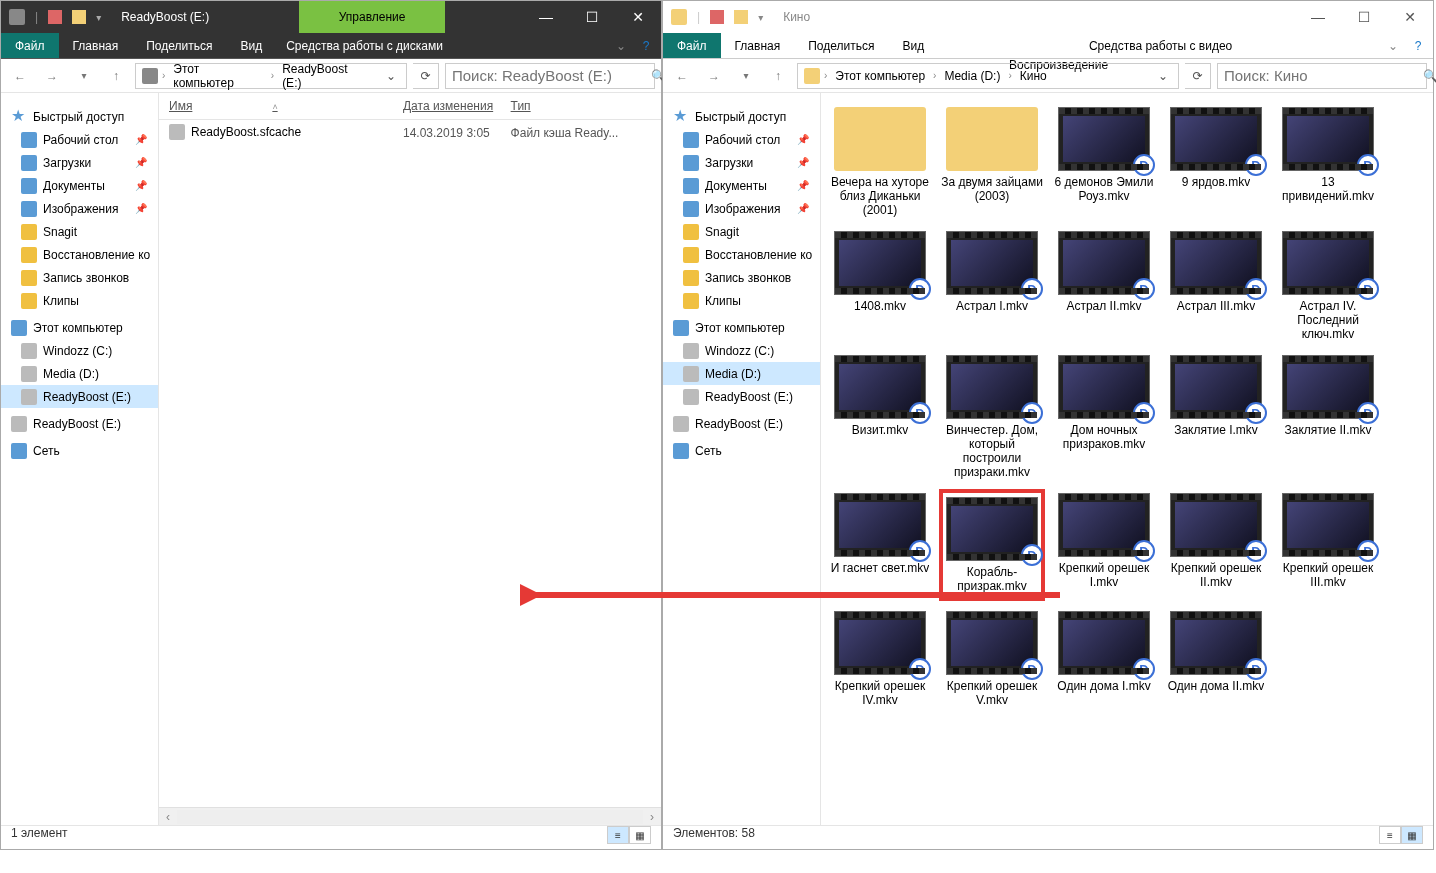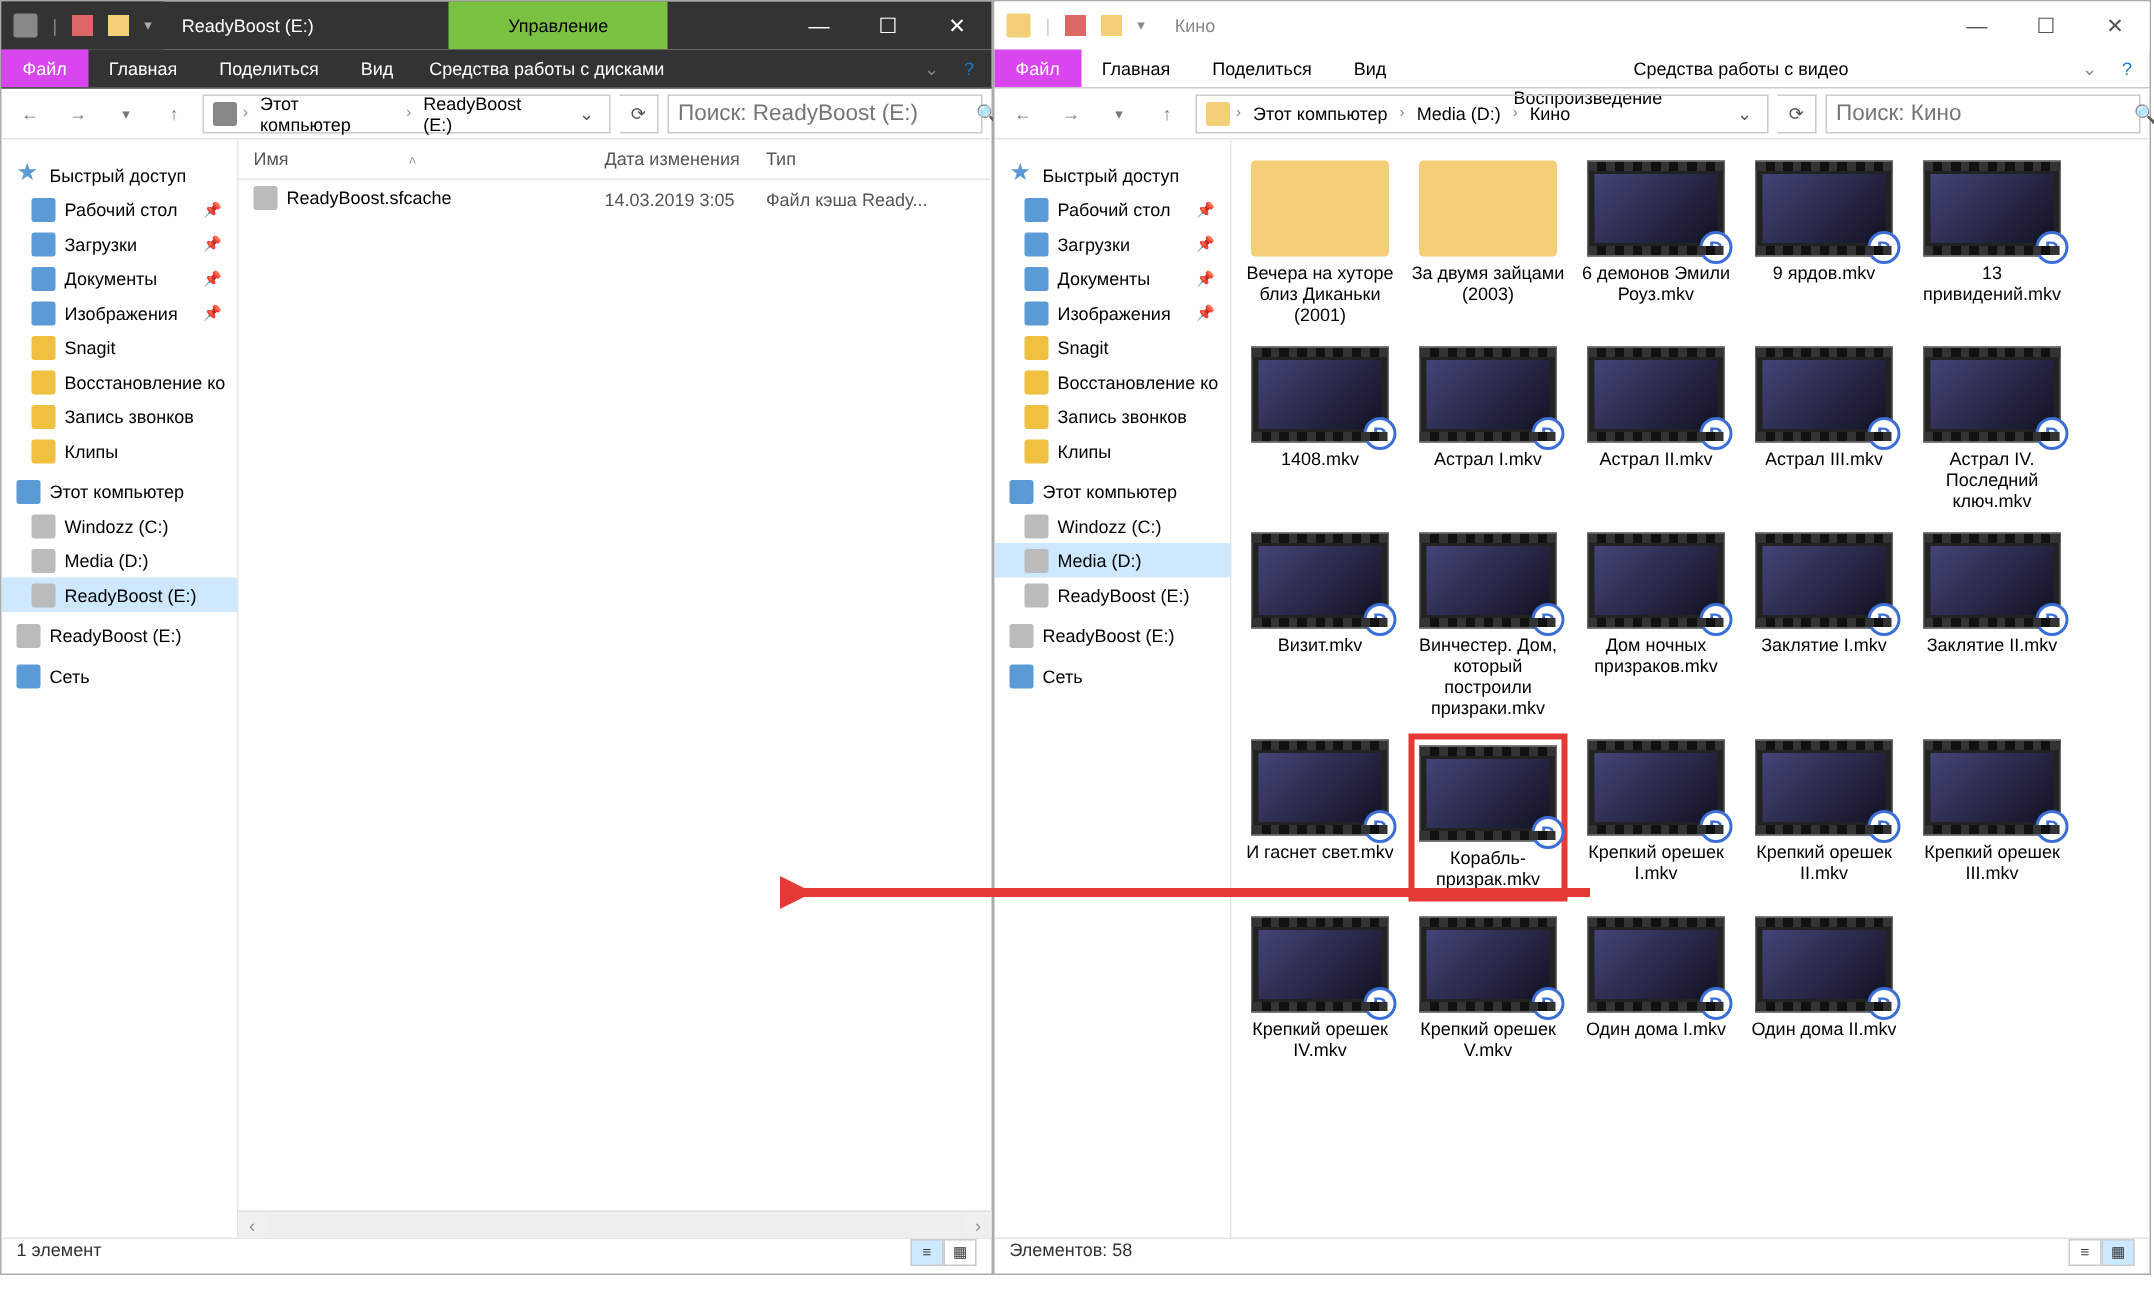--- a/index.html
+++ b/index.html
@@ -20,21 +20,21 @@
 .tb-contexttab.pink { background: #f7b8d4; color: #000; margin-top: 48px; }
 .tb-spacer { flex: 1; }
 .tb-btns { display: flex; }
 .tb-btn { width: 46px; display:flex; align-items:center; justify-content:center; font-size: 14px; }
 .tb-btn.dark { color:#fff; }
 .tb-btn.light { color:#555; }
 
 
 .ribbon { height: 26px; display: flex; align-items: stretch; border-bottom: 1px solid #ccc; }
 .ribbon.dark { background: #333; color: #fff; border-bottom: 1px solid #555; }
-.ribbon-file { background: #d946ef; color: #fff; padding: 0 14px; line-height: 26px; }
+.ribbon-file { background: #0f766e; color: #fff; padding: 0 14px; line-height: 26px; }
 .ribbon-tab { padding: 0 14px; line-height: 26px; text-align: center; }
 .ribbon-tool { padding: 0 10px; line-height: 26px; }
 .ribbon-help { width: 30px; text-align: center; line-height:26px; color:#1979ca; }
 .ribbon-chev { width: 20px; text-align:center; line-height:26px; color:#888;}
 
 
 .addrrow { height: 34px; display: flex; align-items: center; padding: 3px 6px; gap: 6px; border-bottom: 1px solid #e5e5e5; }
 .nav-btn { width: 26px; height: 26px; display:flex; align-items:center; justify-content:center; color:#777; border-radius:2px; }
 .addrbox { flex: 1; height: 26px; border: 1px solid #ccc; display: flex; align-items: center; padding: 0 6px; gap: 4px; }
 .crumb { padding: 0 4px; }
@@ -56,21 +56,21 @@
 .nav-ico.star{ color:#5a9bd5; background:none; font-size:16px; line-height:14px;}
 .nav-ico.desktop{ background:#5a9bd5;}
 .nav-ico.dl{ background:#5a9bd5;}
 .nav-ico.doc{ background:#5a9bd5;}
 .nav-ico.img{ background:#5a9bd5;}
 .nav-ico.pc{ background:#5a9bd5;}
 .nav-ico.drive{ background:#bbb;}
 .nav-ico.net{ background:#5a9bd5;}
 
 .content { flex: 1; display: flex; flex-direction: column; min-width:0;}
-.colheaders { display: flex; border-bottom: 1px solid #e5e5e5; padding: 6px 10px; color:#555; }
+.colheaders { display: flex; border-bottom: 1px solid #e5e5e5; padding: 6px 10px; color:#555;text-decoration:underline; }
 .ch { }
 .ch.name{ width:250px;}
 .ch.date{ width:115px;}
 .ch.type{ width:150px;}
 .sort-ind{ font-size:9px; color:#999; margin-left:80px;}
 
 .filelist { flex:1; overflow:auto; }
 .filerow { display:flex; padding:4px 10px; align-items:flex-end;}
 .filerow .fname{ width:250px; display:flex; align-items:center; gap:6px;}
 .filerow .fdate{ width:115px; color:#555;}

